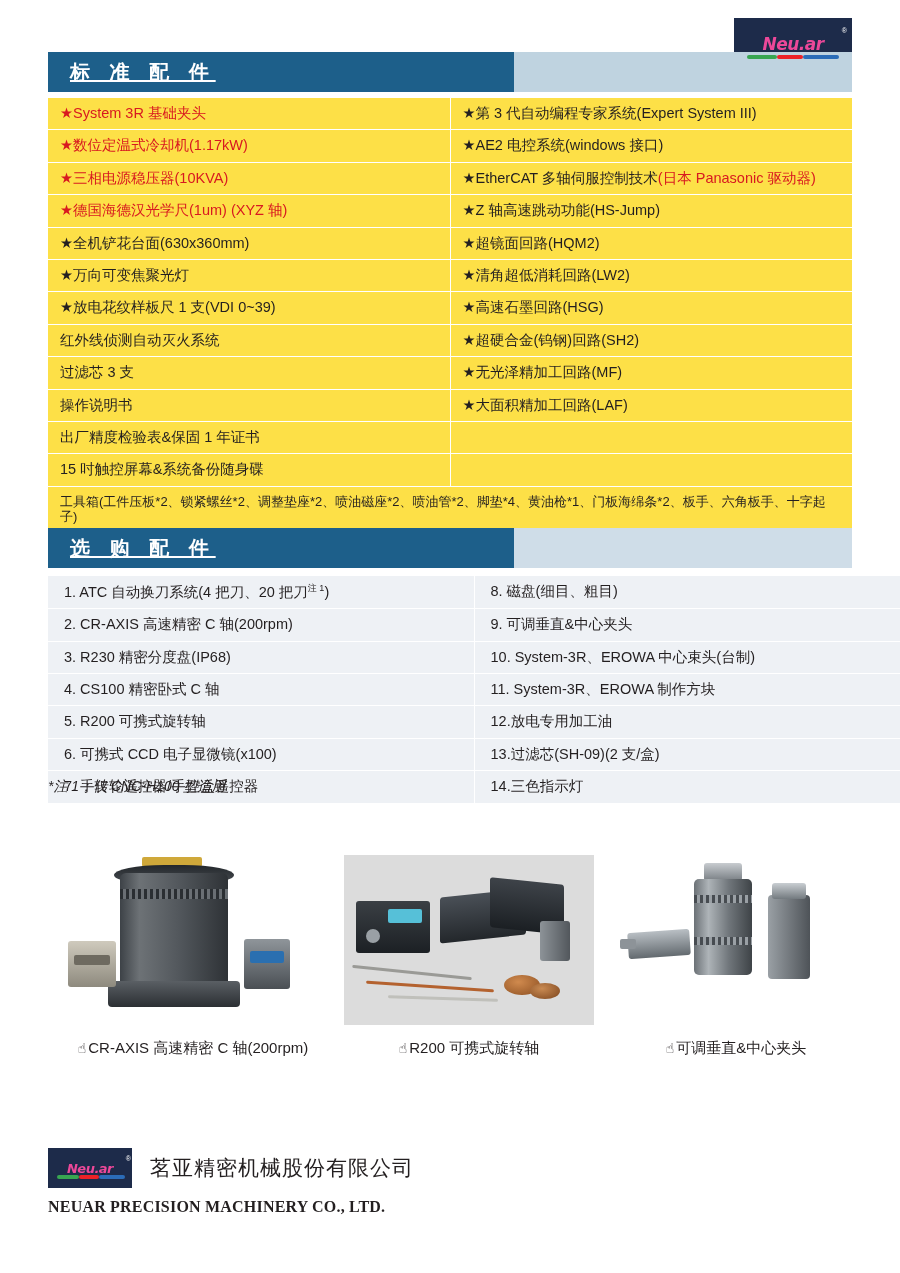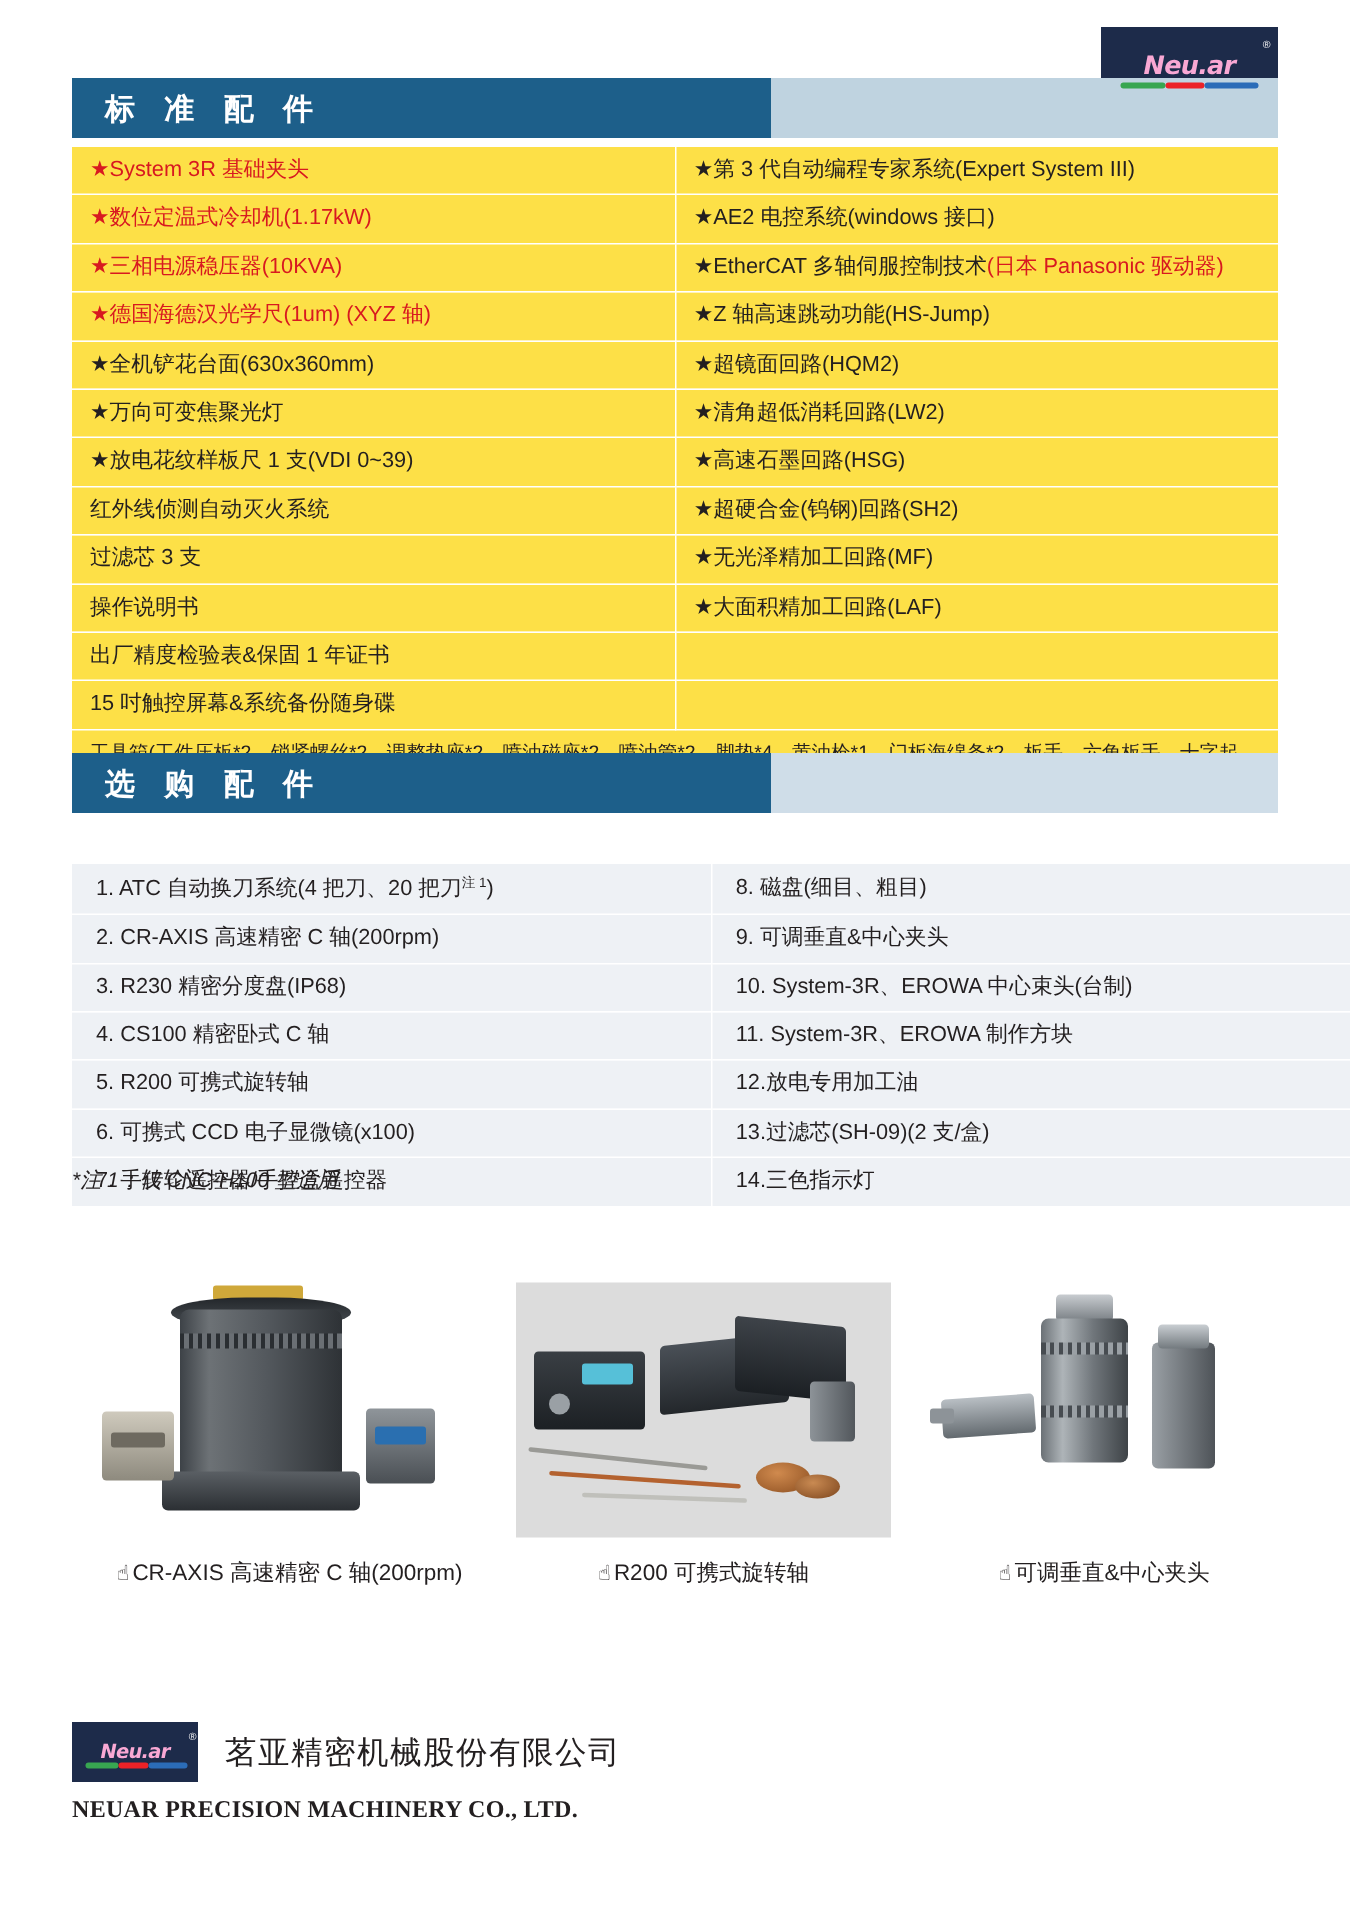--- a/index.html
+++ b/index.html
@@ -34,21 +34,21 @@
     height: 34px;
     display: flex;
     align-items: center;
     justify-content: center;
   }
   .logo-text {
     font-family: "DejaVu Sans", sans-serif;
     font-weight: bold;
     font-style: italic;
     font-size: 17px;
-    color: #f9a8d4;
+    color: #ec4899;
     letter-spacing: -0.5px;
     z-index: 3;
     position: relative;
   }
   .logo-swoosh {
     position: absolute;
     left: 2px;
     right: 2px;
     bottom: 2px;
     height: 7px;
@@ -76,27 +76,28 @@
   .section-bar {
     position: absolute;
     left: 48px;
     width: 804px;
     height: 40px;
     background: linear-gradient(to right, #1d5f8a 0%, #1d5f8a 58%, #bfd3e0 58%, #bfd3e0 100%);
     display: flex;
     align-items: center;
   }
   .section-bar.std { top: 52px; }
-  .section-bar.opt { top: 502px; background: linear-gradient(to right, #1d5f8a 0%, #1d5f8a 58%, #cfdde8 58%, #cfdde8 100%); text-align: right; }
+  .section-bar.opt { top: 528px; background: linear-gradient(to right, #1d5f8a 0%, #1d5f8a 58%, #cfdde8 58%, #cfdde8 100%); text-align: right; }
   .section-title {
     color: #ffffff;
     font-size: 20px;
     font-weight: bold;
     letter-spacing: 7px;
     padding-left: 22px;
+    text-decoration: underline;
   }
 
   
   .std-table {
     position: absolute;
     left: 48px;
     top: 98px;
     width: 804px;
     border-collapse: collapse;
     table-layout: fixed;

